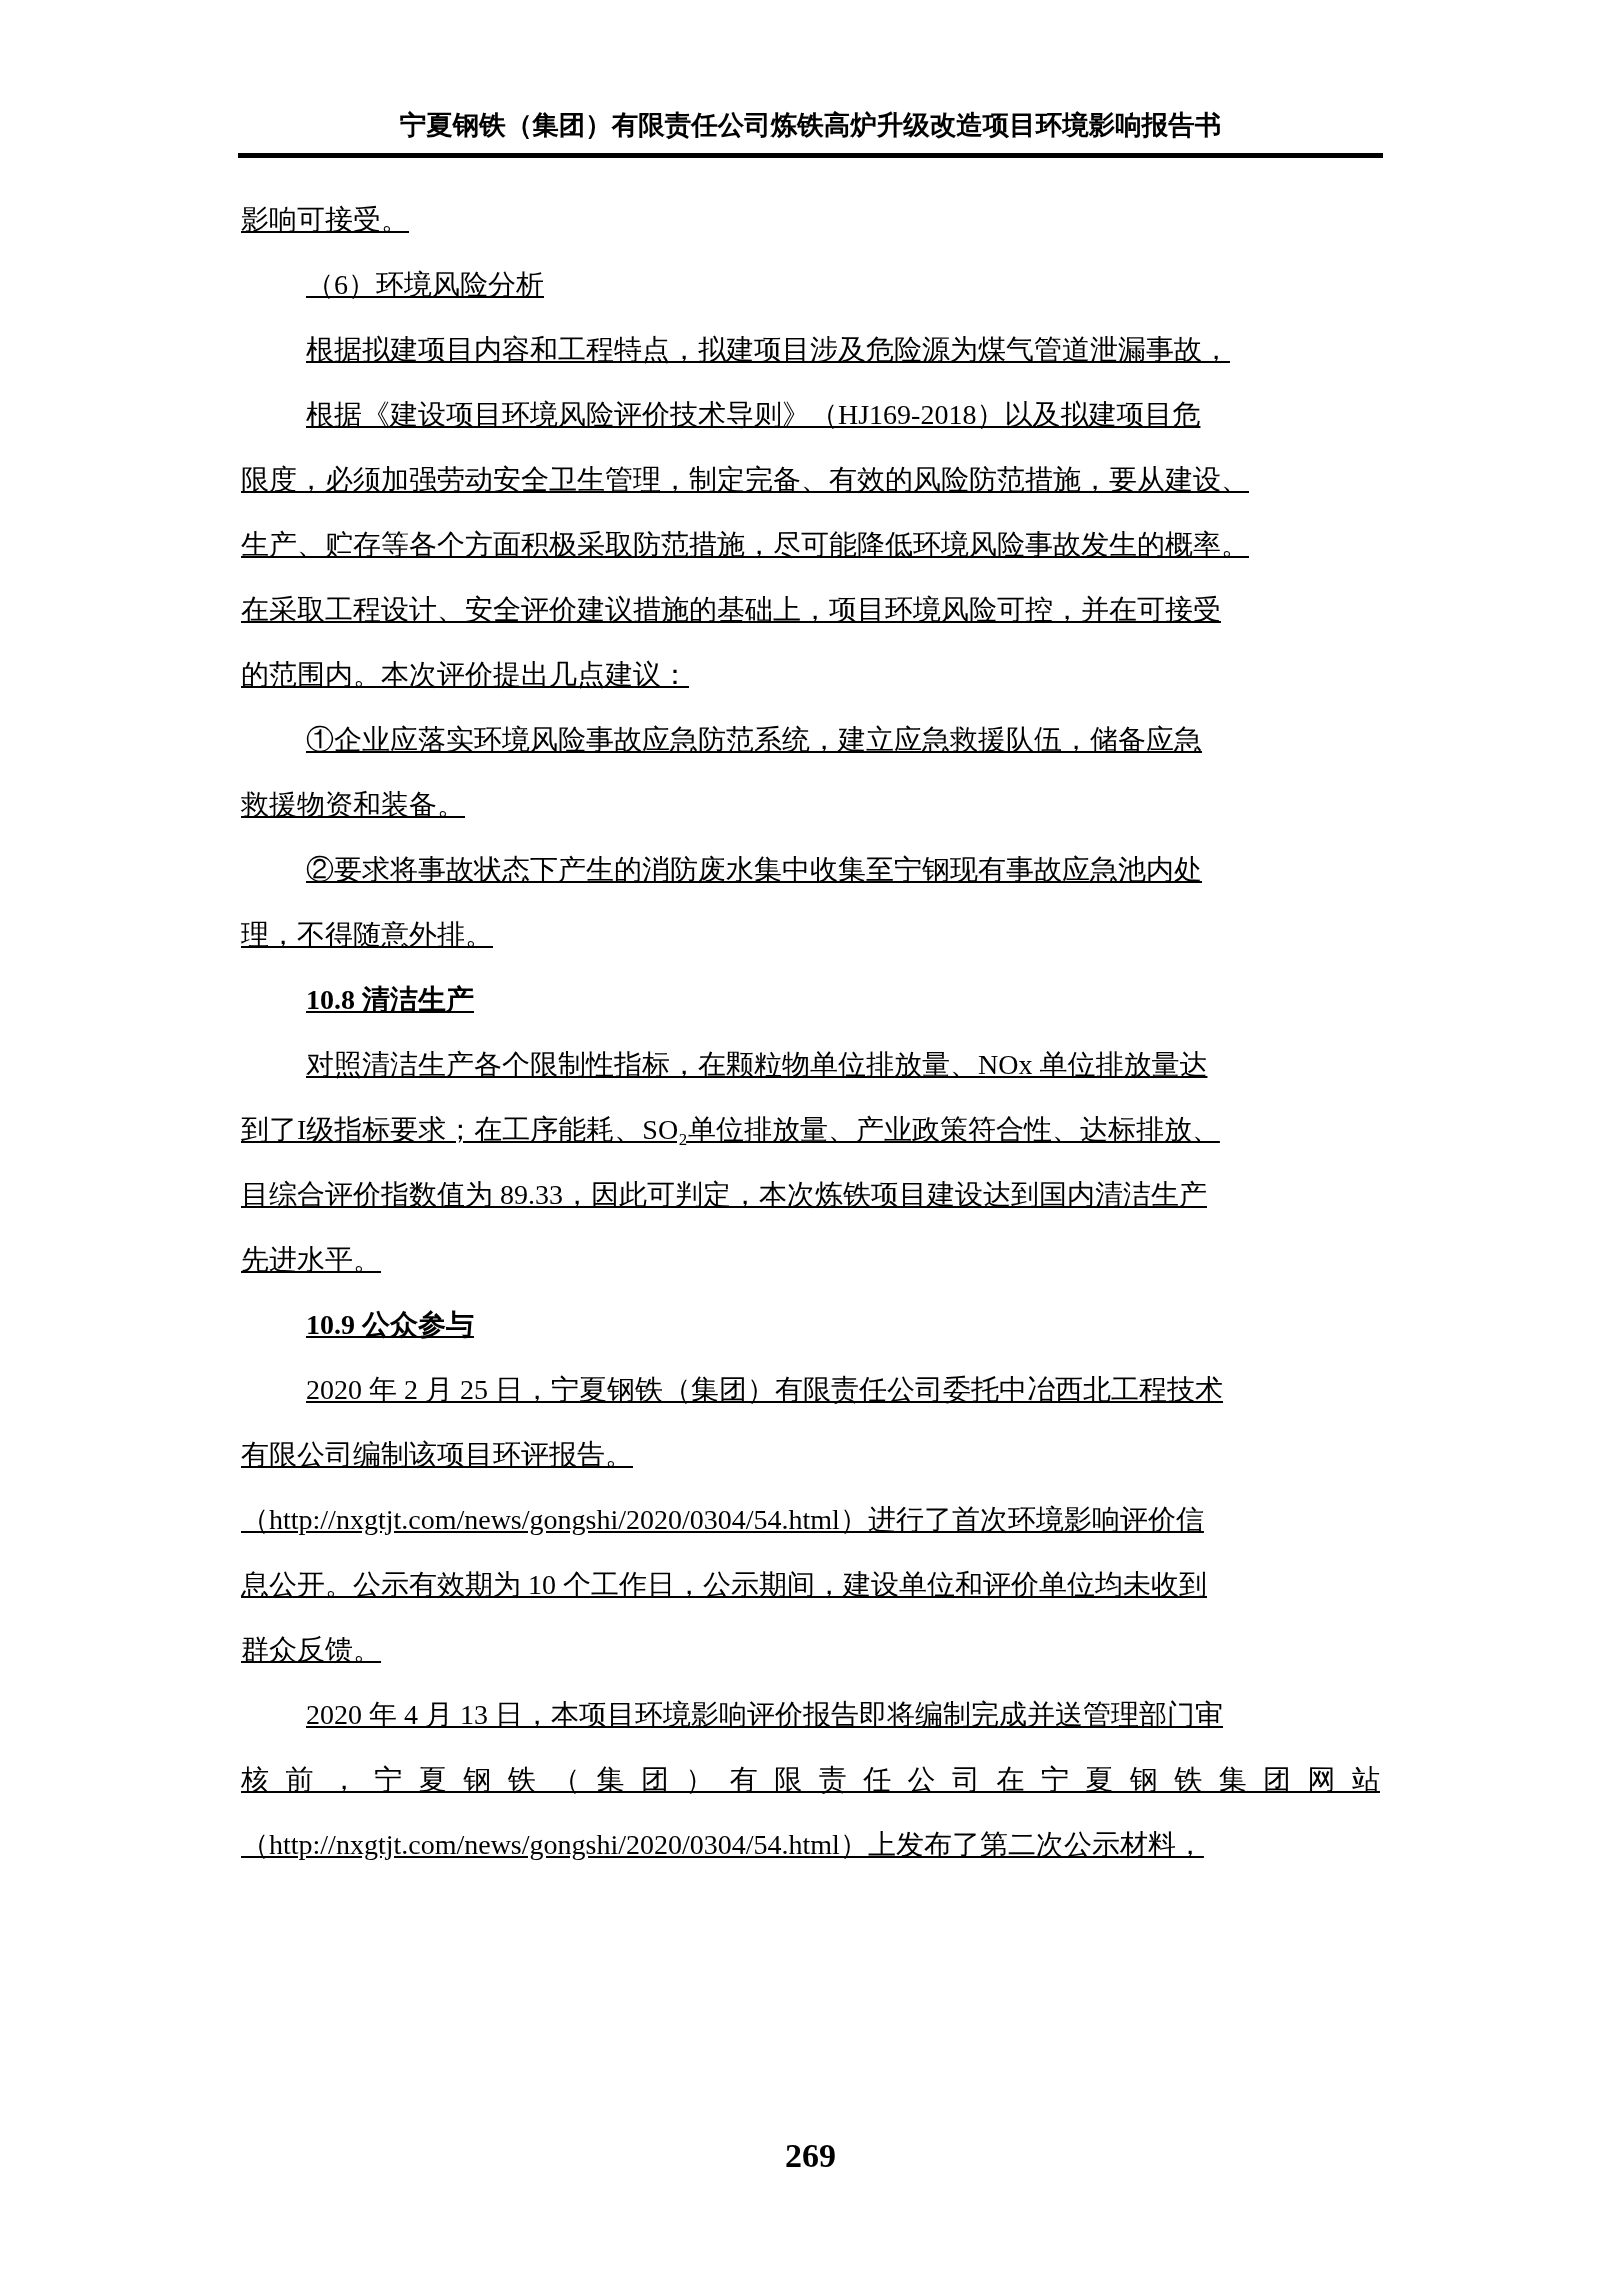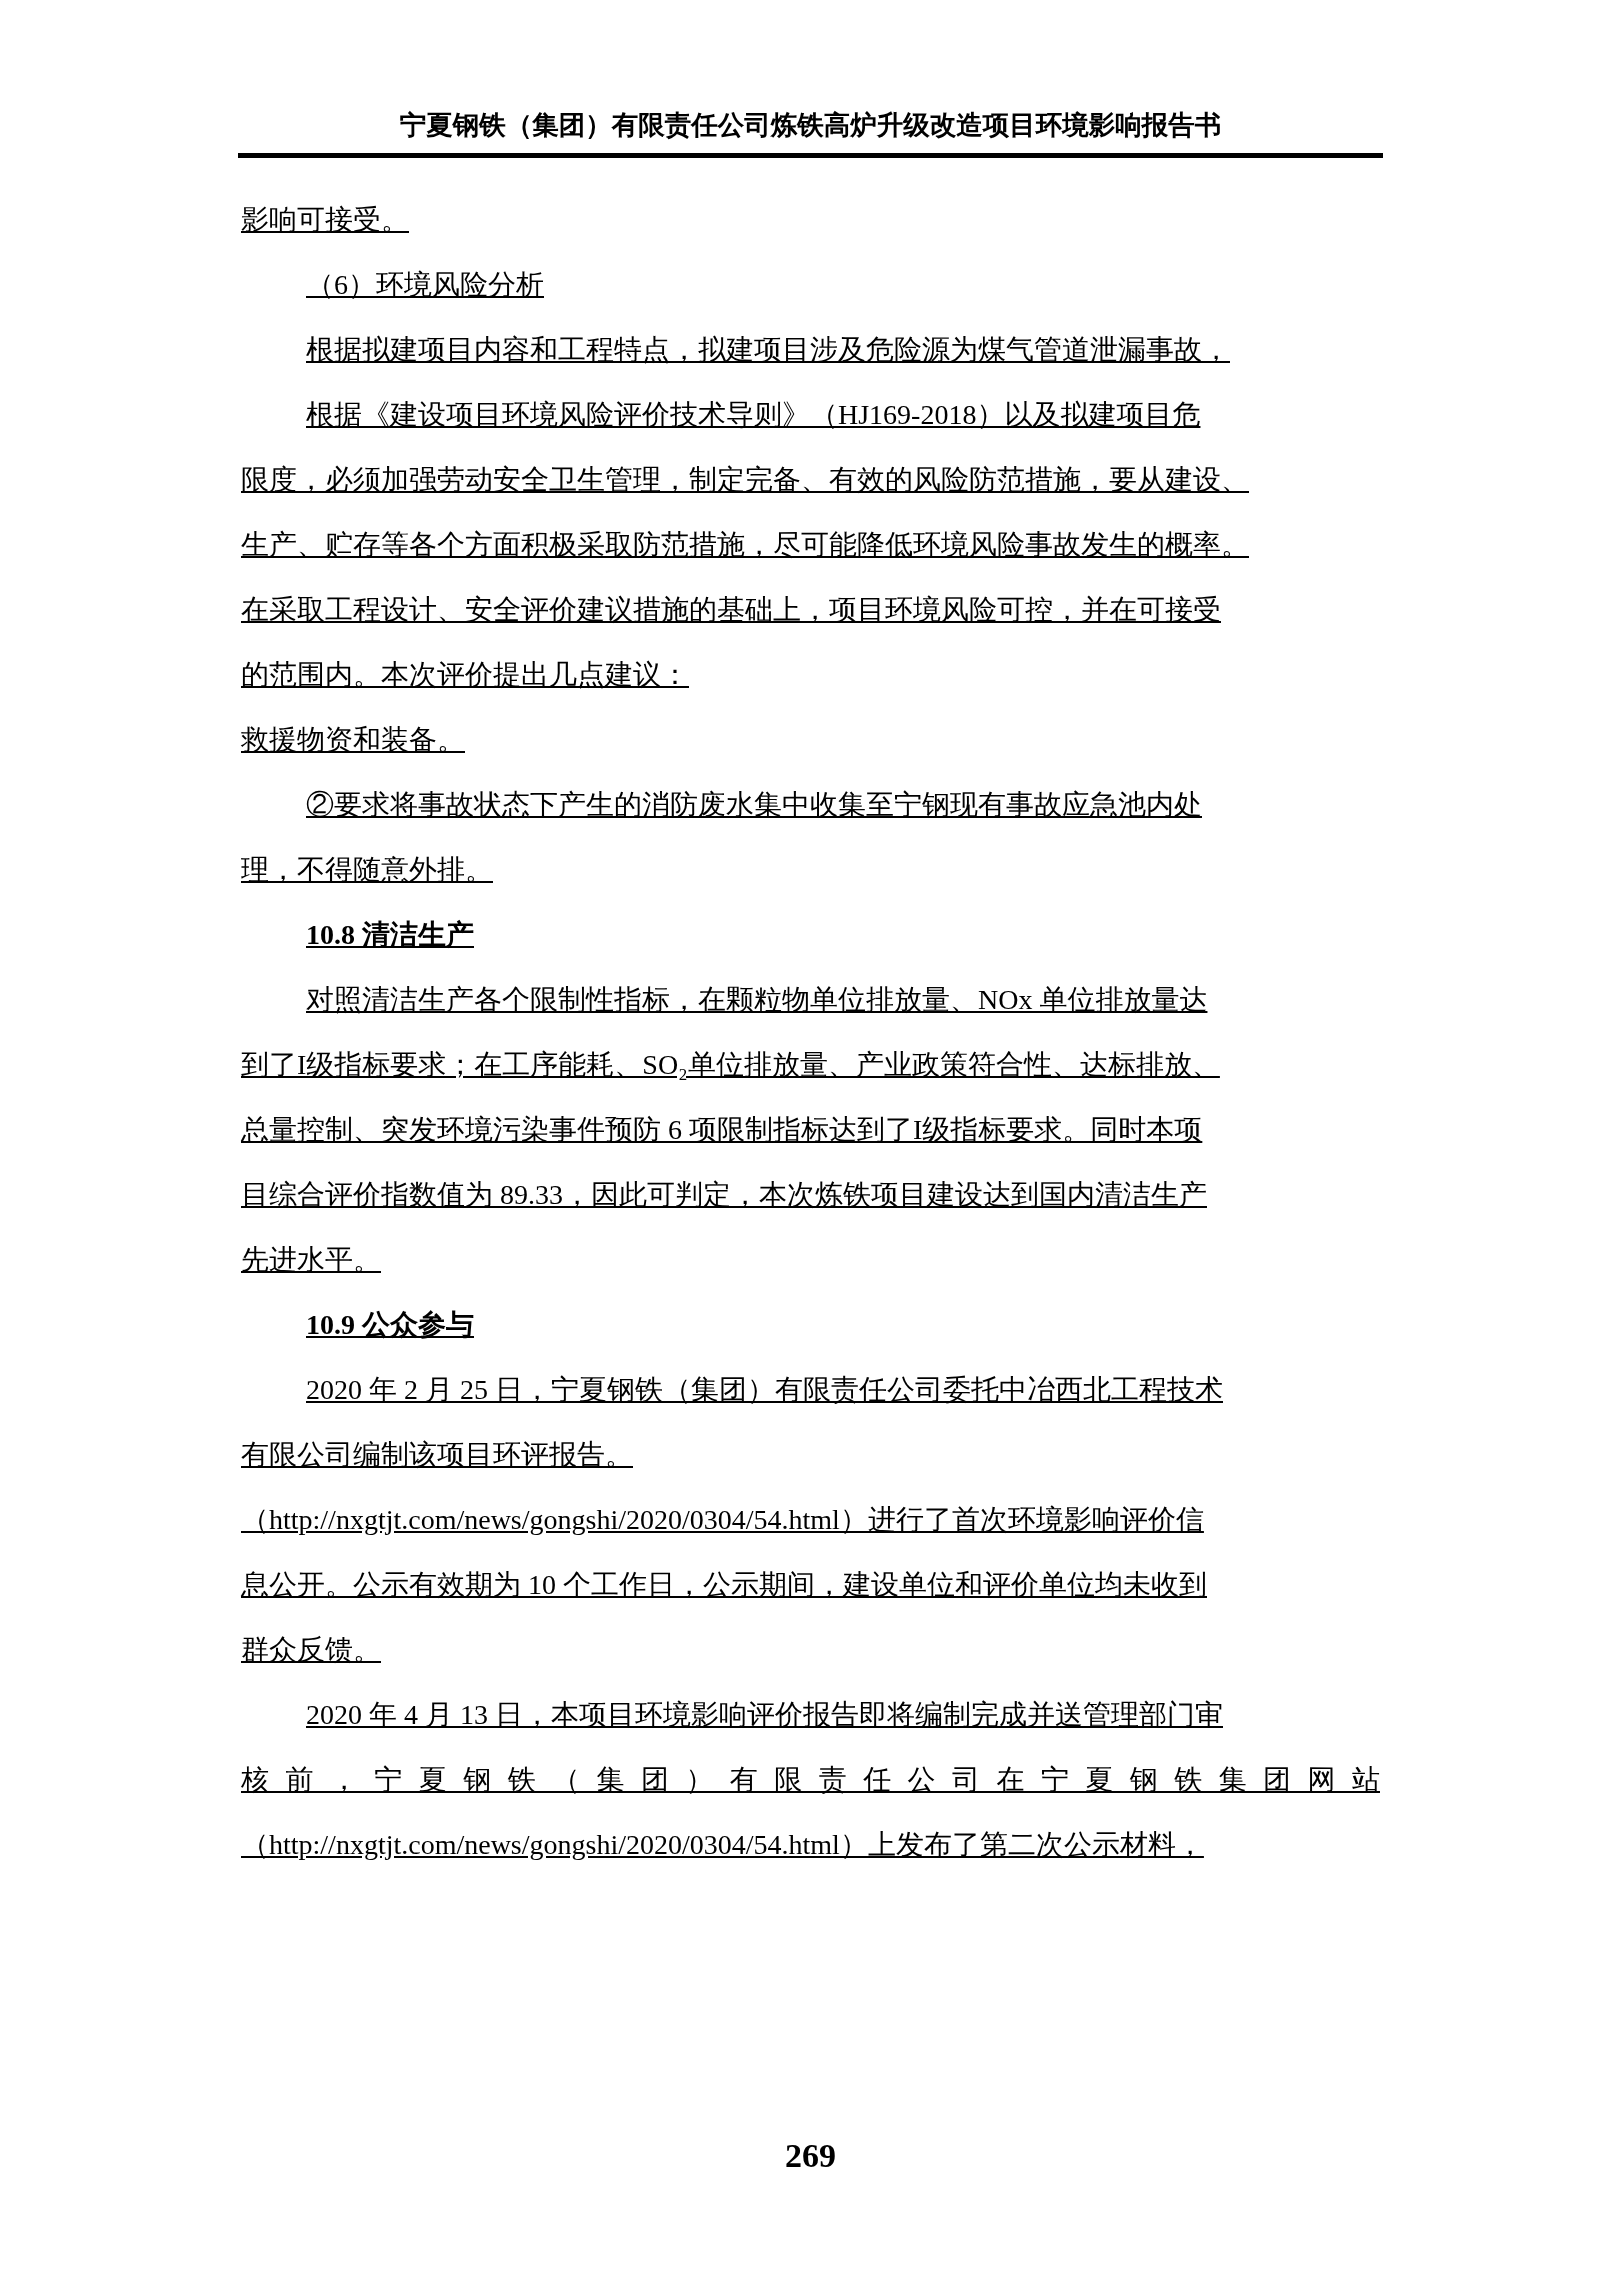--- a/index.html
+++ b/index.html
@@ -70,27 +70,27 @@
   <div class="content">
 
   <div class="line plain">影响可接受。</div>
       <div class="line indent">（6）环境风险分析</div>
       <div class="line indent">根据拟建项目内容和工程特点，拟建项目涉及危险源为煤气管道泄漏事故，</div>
       <div class="line indent">根据《建设项目环境风险评价技术导则》（HJ169-2018）以及拟建项目危</div>
       <div class="line plain">限度，必须加强劳动安全卫生管理，制定完备、有效的风险防范措施，要从建设、</div>
       <div class="line plain">生产、贮存等各个方面积极采取防范措施，尽可能降低环境风险事故发生的概率。</div>
       <div class="line plain">在采取工程设计、安全评价建议措施的基础上，项目环境风险可控，并在可接受</div>
       <div class="line plain">的范围内。本次评价提出几点建议：</div>
+      <div class="line indent">①企业应落实环境风险事故应急防范系统，建立应急救援队伍，储备应急</div>
       <div class="line plain">救援物资和装备。</div>
       <div class="line indent">②要求将事故状态下产生的消防废水集中收集至宁钢现有事故应急池内处</div>
       <div class="line plain">理，不得随意外排。</div>
       <div class="line heading">10.8 清洁生产</div>
       <div class="line indent">对照清洁生产各个限制性指标，在颗粒物单位排放量、NOx 单位排放量达</div>
       <div class="line plain">到了I级指标要求；在工序能耗、SO₂单位排放量、产业政策符合性、达标排放、</div>
-      <div class="line plain">总量控制、突发环境污染事件预防 6 项限制指标达到了I级指标要求。同时本项</div>
       <div class="line plain">目综合评价指数值为 89.33，因此可判定，本次炼铁项目建设达到国内清洁生产</div>
       <div class="line plain">先进水平。</div>
       <div class="line heading">10.9 公众参与</div>
       <div class="line indent">2020 年 2 月 25 日，宁夏钢铁（集团）有限责任公司委托中冶西北工程技术</div>
       <div class="line plain">有限公司编制该项目环评报告。</div>
       <div class="line plain">（http://nxgtjt.com/news/gongshi/2020/0304/54.html）进行了首次环境影响评价信</div>
       <div class="line plain">息公开。公示有效期为 10 个工作日，公示期间，建设单位和评价单位均未收到</div>
       <div class="line plain">群众反馈。</div>
       <div class="line indent">2020 年 4 月 13 日，本项目环境影响评价报告即将编制完成并送管理部门审</div>
       <div class="line justify">核前，宁夏钢铁（集团）有限责任公司在宁夏钢铁集团网站</div>

